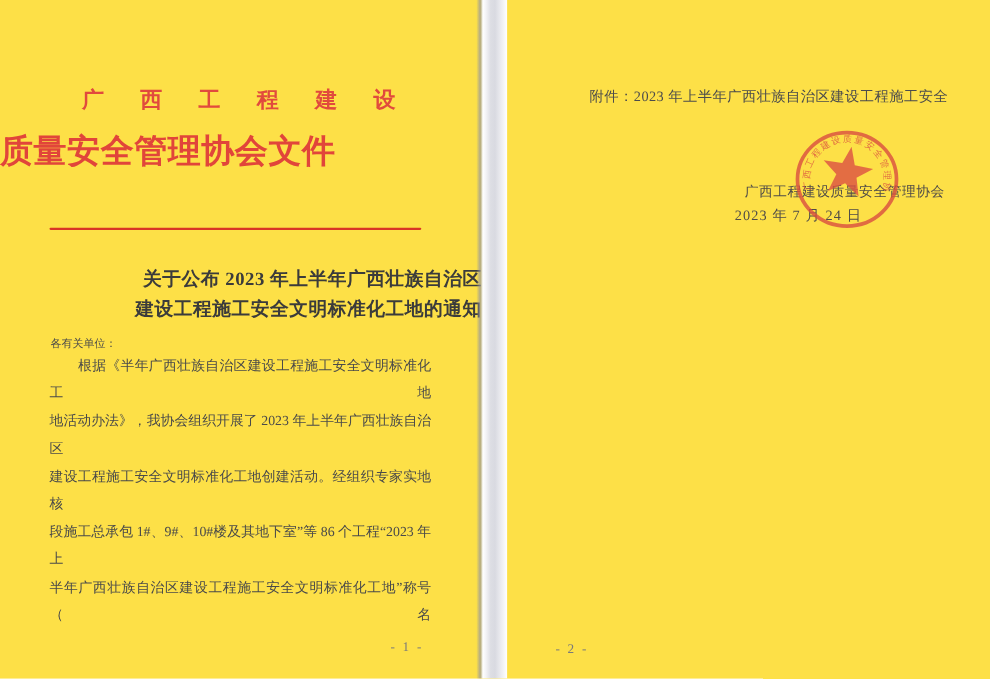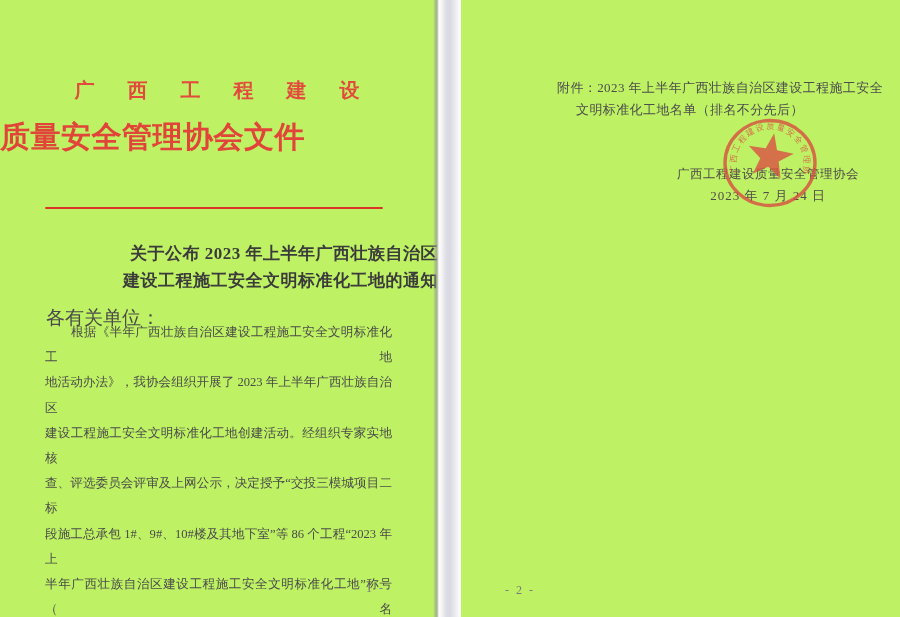--- a/index.html
+++ b/index.html
@@ -1,18 +1,18 @@
 <!DOCTYPE html>
 <html lang="zh"><head>
 <meta charset="utf-8">
 <style>
   html,body{margin:0;padding:0;background:#ffffff;}
   #canvas{
     position:relative;width:900px;height:617px;overflow:hidden;
-    background:#bef264;
+    background:#fde047;
     font-family:"Liberation Serif","DejaVu Serif",serif;
   }
   .abs{position:absolute;}
   
   .gutter{
     left:433px;top:0;width:28px;height:617px;
     background:linear-gradient(to right,
       rgba(150,150,158,0) 0px,
       rgba(150,150,158,.65) 3px,
       rgba(150,150,158,.65) 4px,
@@ -40,41 +40,41 @@
   .red-rule{
     left:45px;top:207px;width:338px;height:2px;
     background:#d93526;border-radius:1px;
   }
   .doc-title{
     left:0;top:240px;width:438px;text-align:right;
     font-size:17px;font-weight:bold;color:#3b3b3b;line-height:27px;
     letter-spacing:0.5px;
   }
   .salutation{
-    left:46px;top:305px;font-size:19px;color:#4a4a4a;
+    left:46px;top:305px;font-size:10px;color:#4a4a4a;
   }
   .body-block{
     left:45px;top:320px;width:347px;
     font-size:12.6px;color:#4a4a4a;line-height:25.2px;
   }
   .bline{text-align:justify;text-align-last:justify;}
   .bline.indent{text-indent:26px;}
   .pagenum{
     font-size:12px;color:#7a7a7a;letter-spacing:2px;width:60px;text-align:center;
   }
   .pagenum-1{left:340px;top:581px;}
   
   .attach-1{left:536px;top:79px;font-size:13px;color:#4c4c4c;letter-spacing:0.4px;}
   .attach-2{left:576px;top:101px;font-size:13px;color:#4c4c4c;letter-spacing:0.4px;}
   .signature{
     left:668px;top:166px;width:200px;text-align:center;
     font-size:12.5px;color:#504c48;letter-spacing:0.5px;
   }
   .sign-date{
-    left:668px;top:187px;width:200px;text-align:center;
+    left:668px;top:187px;width:200px;
     font-size:13px;color:#504c48;letter-spacing:1px;
   }
   .seal{left:702px;top:106px;width:136px;height:118px;}
 </style>
 </head>
 <body>
 
 <div id="canvas">
 
   <div class="abs" style="left:0;top:0;width:433px;height:617px;">
@@ -86,34 +86,32 @@
       <div>关于公布 2023 年上半年广西壮族自治区</div>
       <div>建设工程施工安全文明标准化工地的通知</div>
     </div>
 
     <div class="abs salutation">各有关单位：</div>
 
     <div class="abs body-block">
       <div class="bline indent">根据《半年广西壮族自治区建设工程施工安全文明标准化工地</div>
       <div class="bline">地活动办法》，我协会组织开展了 2023 年上半年广西壮族自治区</div>
       <div class="bline">建设工程施工安全文明标准化工地创建活动。经组织专家实地核</div>
-      <div class="bline">查、评选委员会评审及上网公示，决定授予“交投三模城项目二标</div>
       <div class="bline">段施工总承包 1#、9#、10#楼及其地下室”等 86 个工程“2023 年上</div>
       <div class="bline">半年广西壮族自治区建设工程施工安全文明标准化工地”称号（名</div>
 
     </div>
 
     <div class="abs pagenum pagenum-1">- 1 -</div>
   </div>
 
   <div class="abs gutter"></div>
 
   <div class="abs" style="left:461px;top:0;width:439px;height:617px;">
-    <div class="abs attach-1" style="left:75px;margin-left:21px;">附件：2023 年上半年广西壮族自治区建设工程施工安全</div>
-    <div class="abs attach-2" style="left:115px;">文明标准化工地名单（排名不分先后）</div>
+    <div class="abs attach-1" style="left:75px;">附件：2023 年上半年广西壮族自治区建设工程施工安全</div>
 
     <div class="abs signature" style="left:207px;">广西工程建设质量安全管理协会</div>
     <div class="abs sign-date" style="left:207px;">2023 年 7 月 24 日</div>
 
     <svg class="abs seal" style="left:241px;" viewBox="0 0 136 118" xmlns="http://www.w3.org/2000/svg">
       <g opacity="0.78">
         <ellipse cx="68" cy="57" rx="45" ry="42.5" fill="none" stroke="#d94b40" stroke-width="3.4"></ellipse>
         <path id="seal-arc" d="M 36.05 68.63 A 34 34 0 1 1 99.95 68.63" fill="none"></path>
         <text font-size="8.2" fill="#d94b40" letter-spacing="1.7" font-family="Liberation Serif, DejaVu Serif, serif">
           <textPath href="#seal-arc" startOffset="2">广西工程建设质量安全管理协会</textPath>

